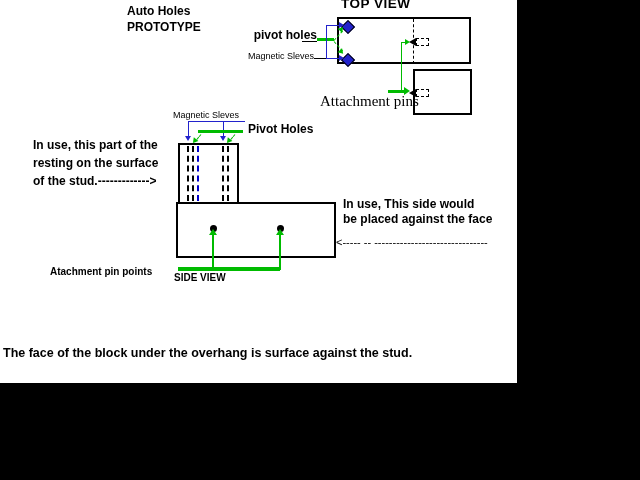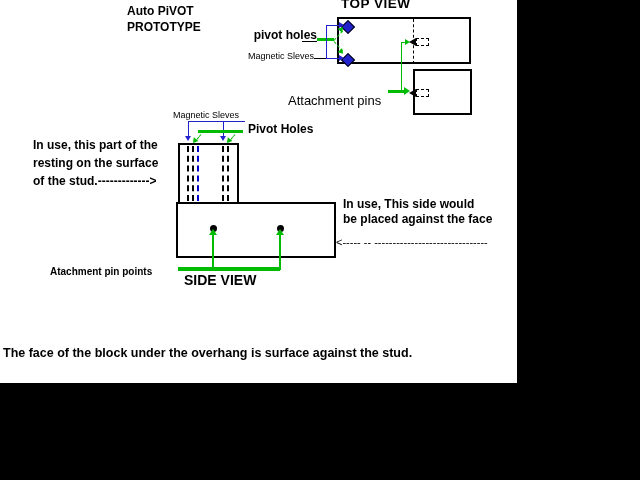--- a/index.html
+++ b/index.html
@@ -34,21 +34,21 @@
           border-right:3px solid transparent;border-top:5px solid var(--accent-blue,#2222cc);}
   .diag-g{position:absolute;height:0;border-top:1px dashed var(--accent-green,#00bb00);
           transform-origin:left center;}
 </style>
 </head>
 <body>
 
 <div id="canvas">
 
   <div class="lbl b" style="left:127px;top:3px;font-size:12px;line-height:16px;">
-    <div>Auto PiVOT</div>
+    <div>Auto Holes</div>
     <div>PROTOTYPE</div>
   </div>
 
   <div class="lbl b" style="left:341px;top:-4px;font-size:13.5px;letter-spacing:0.5px;">TOP VIEW</div>
 
   <div class="rect" style="left:337px;top:17px;width:134px;height:47px;"></div>
   <div class="rect" style="left:413px;top:69px;width:59px;height:46px;"></div>
   <div class="dash-v-thin" style="left:413px;top:19px;height:45px;"></div>
 
   <div class="diamond" style="left:343px;top:22px;"></div>
@@ -68,21 +68,21 @@
   <div class="arr-r g" style="left:339px;top:49px;transform:rotate(48deg);"></div>
 
   <div class="lbl" style="left:240px;top:51px;width:74px;font-size:9px;text-align:right;">Magnetic Sleves</div>
   <div class="hline" style="left:314px;top:58px;width:12px;height:1px;"></div>
   <div class="vline blue" style="left:326px;top:25px;width:1px;height:34px;"></div>
   <div class="hline blue" style="left:326px;top:25px;width:13px;height:1px;"></div>
   <div class="arr-r bl" style="left:339px;top:22px;"></div>
   <div class="hline blue" style="left:326px;top:58px;width:13px;height:1px;"></div>
   <div class="arr-r bl" style="left:339px;top:55px;"></div>
 
-  <div class="lbl" style="left:288px;top:93px;font-size:13px;">Attachment pins</div>
+  <div class="lbl" style="left:320px;top:93px;font-size:15px;font-family:Liberation Serif, serif;">Attachment pins</div>
   <div class="hline green" style="left:388px;top:90px;width:16px;height:3px;"></div>
   <div class="arr-r-big" style="left:404px;top:87px;"></div>
   <div class="vline green" style="left:401px;top:42px;width:1px;height:49px;"></div>
   <div class="hline green" style="left:401px;top:42px;width:4px;height:1px;"></div>
   <div class="arr-r g" style="left:405px;top:39px;"></div>
 
   <div class="lbl" style="left:173px;top:110px;font-size:9px;">Magnetic Sleves</div>
   <div class="hline blue" style="left:188px;top:121px;width:57px;height:1px;"></div>
   <div class="vline blue" style="left:188px;top:121px;width:1px;height:16px;"></div>
   <div class="arr-dn" style="left:185px;top:136px;"></div>
@@ -106,21 +106,21 @@
 
   <div class="dot" style="left:210px;top:225px;"></div>
   <div class="dot" style="left:277px;top:225px;"></div>
   <div class="vline green" style="left:212px;top:235px;width:2px;height:35px;"></div>
   <div class="arr-up" style="left:209px;top:229px;"></div>
   <div class="vline green" style="left:279px;top:235px;width:2px;height:35px;"></div>
   <div class="arr-up" style="left:276px;top:229px;"></div>
   <div class="hline green" style="left:178px;top:267px;width:102px;height:4px;"></div>
 
   <div class="lbl b" style="left:50px;top:266px;font-size:10px;">Atachment pin points</div>
-  <div class="lbl b" style="left:184px;top:272px;font-size:14px;">SIDE VIEW</div>
+  <div class="lbl b" style="left:174px;top:272px;font-size:10px;">SIDE VIEW</div>
 
   <div class="lbl b" style="left:33px;top:136px;font-size:12px;line-height:18px;">
     <div>In use, this part of the</div>
     <div>resting on the surface</div>
     <div>of the stud.-------------&gt;</div>
   </div>
 
   <div class="lbl b" style="left:343px;top:197px;font-size:12px;line-height:15px;">
     <div>In use, This side would</div>
     <div>be placed against the face</div>

